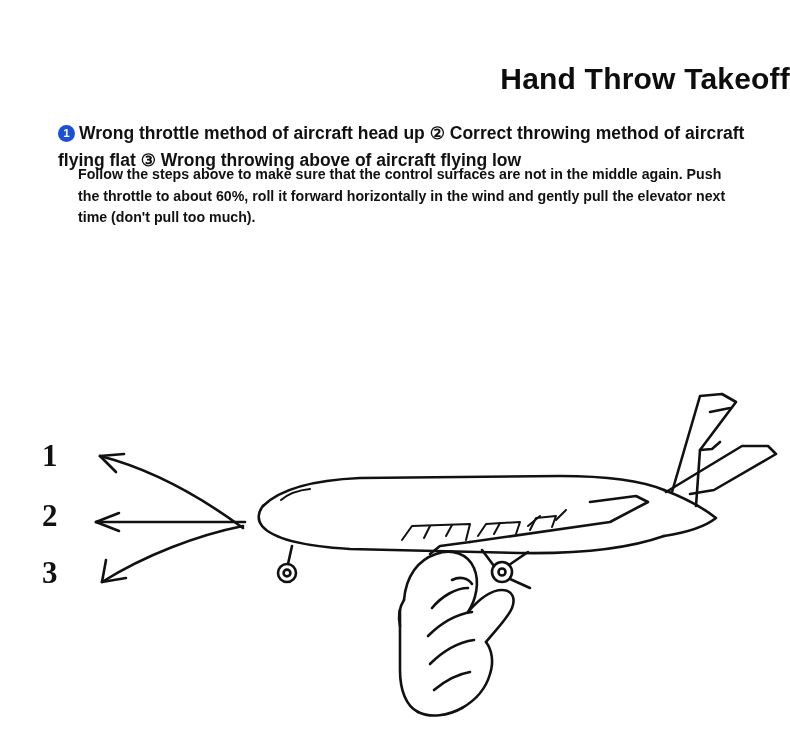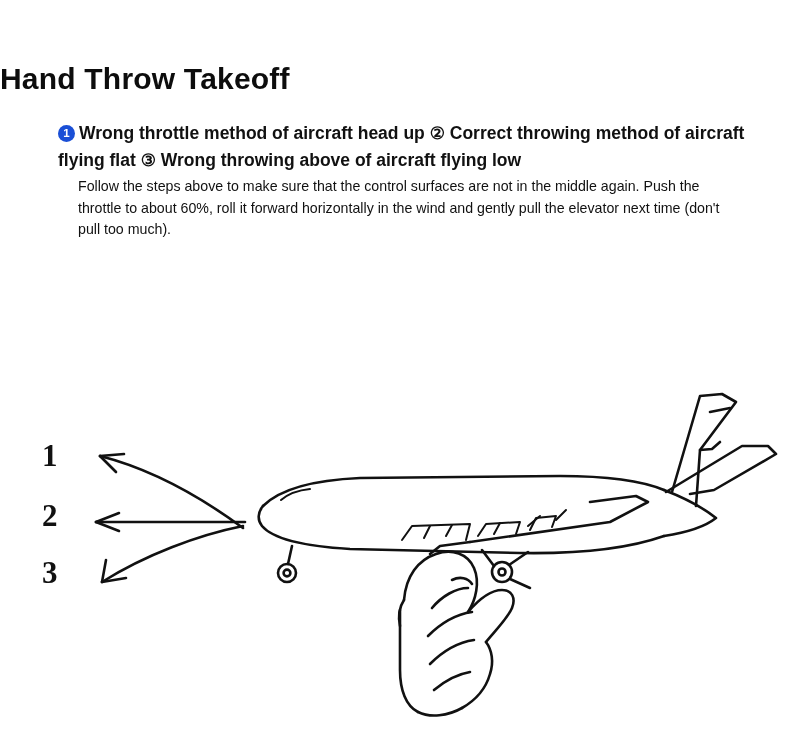--- a/index.html
+++ b/index.html
@@ -18,21 +18,21 @@
   .page {
     position: relative;
     width: 790px;
     height: 748px;
   }
   .title {
     position: absolute;
     top: 62px;
     left: 0;
     width: 790px;
-    text-align: left;
+    text-align: right;
     font-size: 30px;
     font-weight: bold;
     letter-spacing: 0.2px;
     color: #0d0d0d;
   }
   .numbered-block {
     position: absolute;
     top: 120px;
     left: 58px;
     width: 690px;
@@ -55,25 +55,25 @@
     text-align: center;
     vertical-align: 2px;
     margin-right: 4px;
   }
   .glyph-num {
     font-size: 17px;
     font-weight: bold;
   }
   .desc-block {
     position: absolute;
-    top: 176px;
+    top: 164px;
     left: 78px;
     width: 650px;
     font-size: 14.2px;
-    font-weight: normal;
+    font-weight: bold;
     line-height: 21.5px;
     color: #111111;
     text-align: left;
   }
   .caps-block {
     position: absolute;
     top: 241px;
     left: 62px;
     width: 668px;
     font-size: 11.2px;

